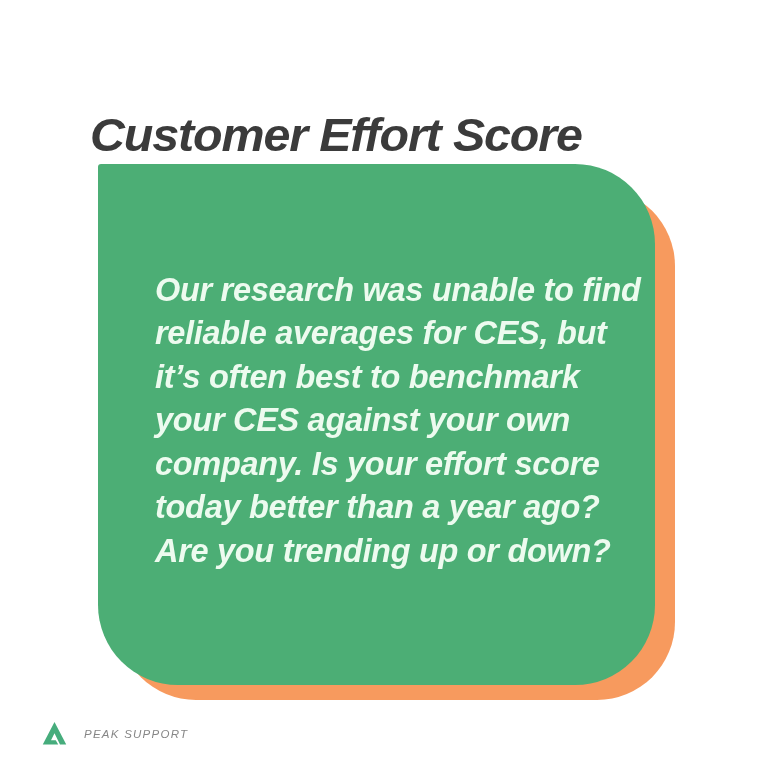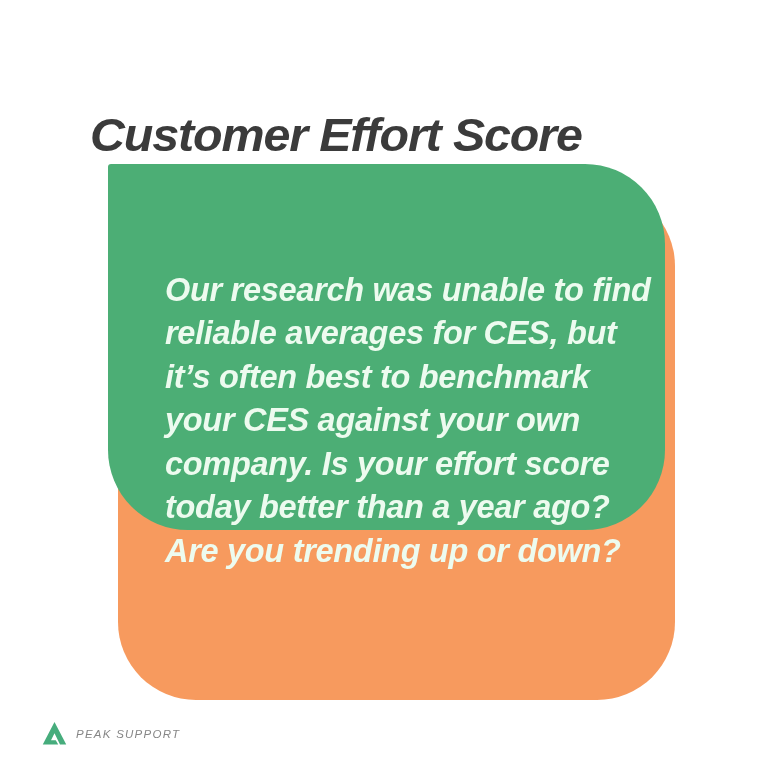--- a/index.html
+++ b/index.html
@@ -53,24 +53,24 @@
     left: 118px;
     top: 188px;
     width: 557px;
     height: 512px;
     background: #f79a5e;
     border-radius: 4px 78px 78px 78px;
   }
 
   #content-card {
     position: absolute;
-    left: 108px;
+    left: 98px;
     top: 164px;
     width: 557px;
-    height: 366px;
+    height: 521px;
     background: #4cae75;
     border-radius: 3px 80px 80px 80px;
   }
 
   
   #body-copy {
     position: absolute;
     left: 57px;
     top: 72px;
     width: 490px;
@@ -82,21 +82,21 @@
     white-space: pre-line;
   }
 
   
   #footer-logo {
     position: absolute;
     left: 42px;
     bottom: 22px;
     display: flex;
     align-items: center;
-    gap: 9px;
+    gap: 17px;
   }
   #logo-mark {
     width: 25px;
     height: 25px;
     display: block;
   }
   #logo-wordmark {
     font-size: 11.5px;
     letter-spacing: 1.25px;
     color: #868686;

